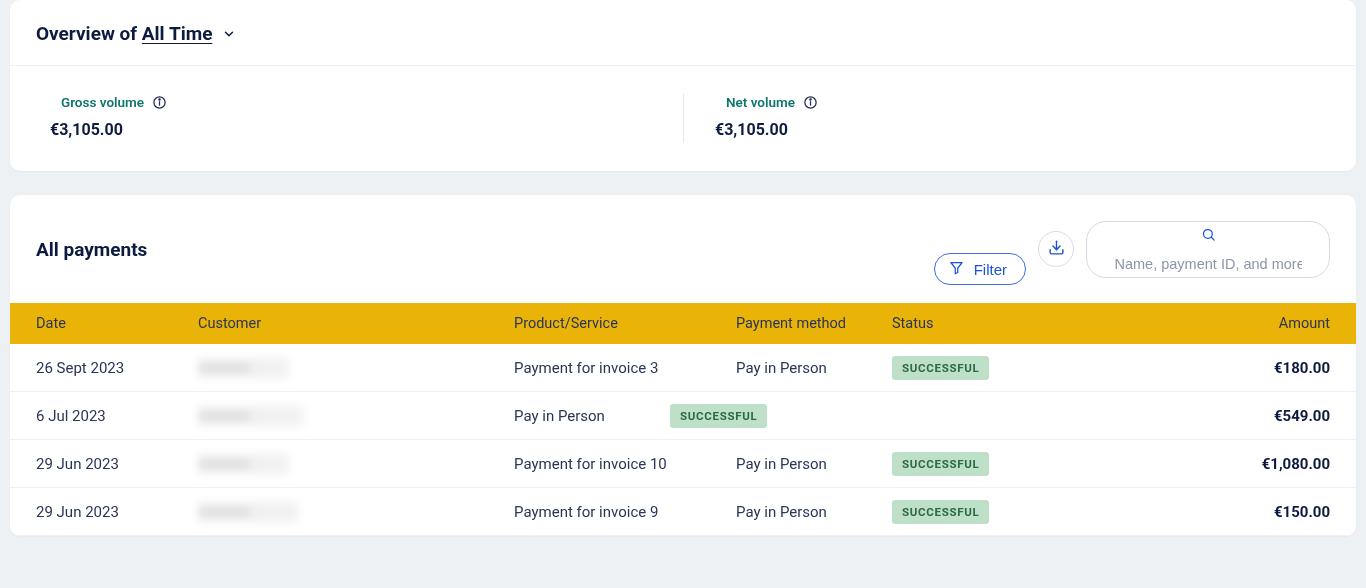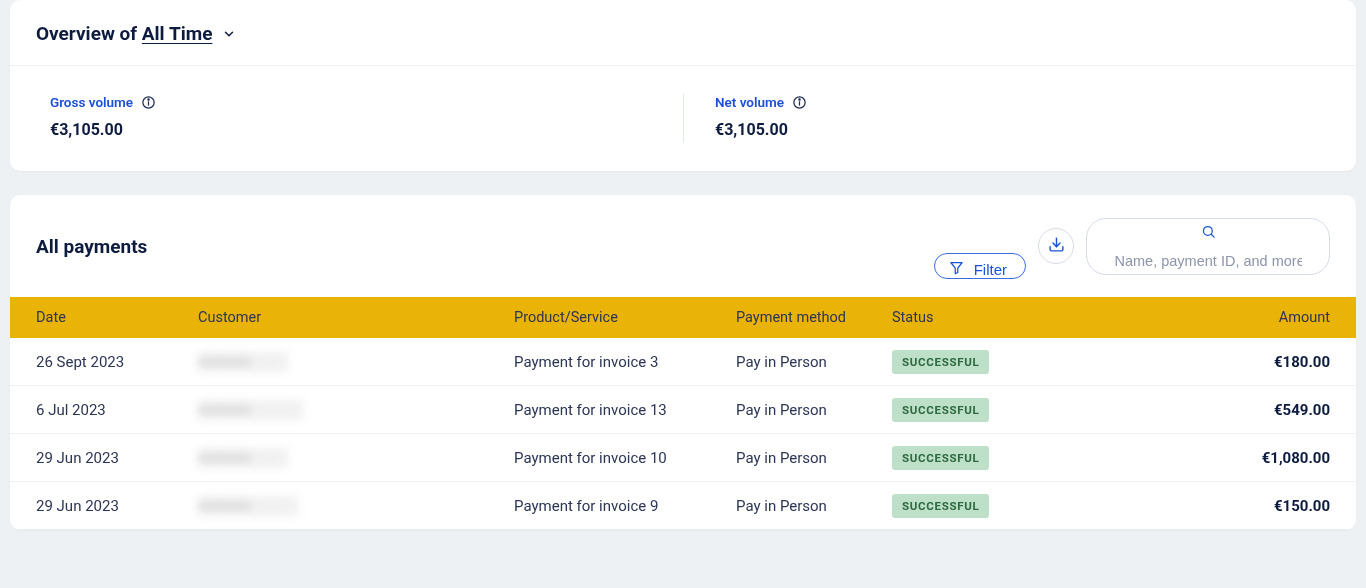--- a/index.html
+++ b/index.html
@@ -75,21 +75,22 @@
     }
     .metric-label-row {
       display: flex;
       align-items: center;
       gap: 8px;
       margin-bottom: 10px;
     }
     .metric-label {
       font-size: 13.5px;
       font-weight: 600;
-      color: #1d4ed8;
+      color: #0f766e;
+      margin-left: 11px;
     }
     .info-icon {
       display: inline-flex;
       cursor: pointer;
     }
     .metric-value {
       font-size: 16px;
       font-weight: 700;
       color: #0d1b3e;
     }
@@ -111,21 +112,21 @@
     .toolbar-actions {
       display: flex;
       align-items: center;
       gap: 12px;
     }
     .filter-btn {
       border: 1.5px solid #3b6be5;
       color: #1953d8;
       background: #fff;
       border-radius: 20px;
-      padding: 6px 18px 0 14px;
+      padding: 6px 18px 6px 14px;
       font-size: 15px;
       font-weight: 500;
       display: inline-flex;
       align-items: center;
       gap: 10px;
       cursor: pointer;
       margin-top: 40px;
     }
     .download-btn {
       width: 36px;
@@ -300,21 +301,20 @@
         <div class="col-date">26 Sept 2023</div>
         <div class="col-customer"><span class="customer-blur">xxxxxxx</span></div>
         <div class="col-product">Payment for invoice 3</div>
         <div class="col-method">Pay in Person</div>
         <div class="col-status"><span class="status-badge">SUCCESSFUL</span></div>
         <div class="col-amount amount-cell">€180.00</div>
       </div>
       <div class="table-row">
         <div class="col-date">6 Jul 2023</div>
         <div class="col-customer"><span class="customer-blur" style="width:105px">xxxxxxx</span></div>
-        <div class="col-product">Payment for invoice 13</div>
         <div class="col-method">Pay in Person</div>
         <div class="col-status"><span class="status-badge">SUCCESSFUL</span></div>
         <div class="col-amount amount-cell">€549.00</div>
       </div>
       <div class="table-row">
         <div class="col-date">29 Jun 2023</div>
         <div class="col-customer"><span class="customer-blur">xxxxxxx</span></div>
         <div class="col-product">Payment for invoice 10</div>
         <div class="col-method">Pay in Person</div>
         <div class="col-status"><span class="status-badge">SUCCESSFUL</span></div>

